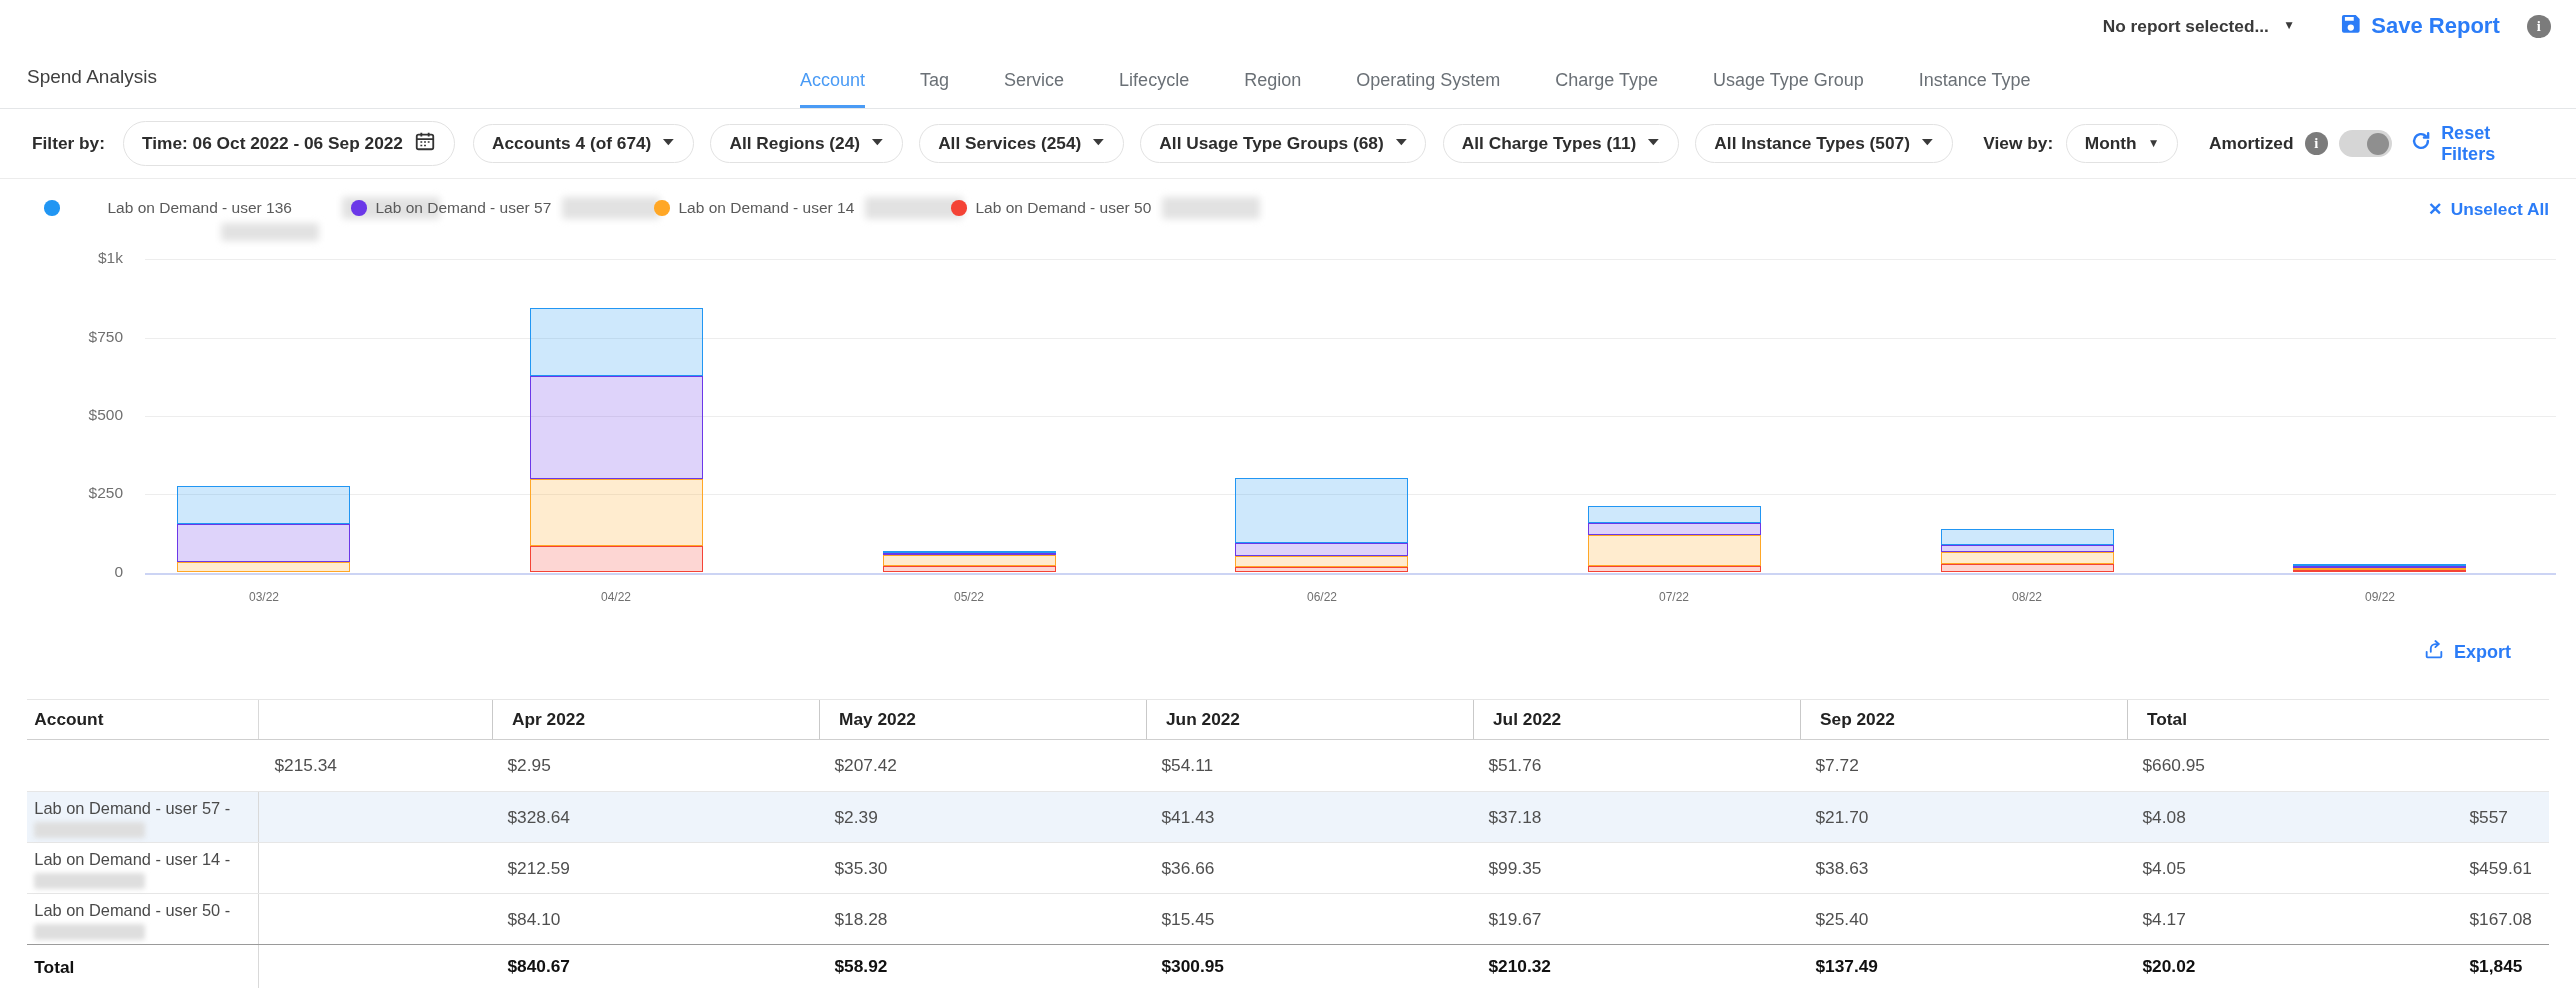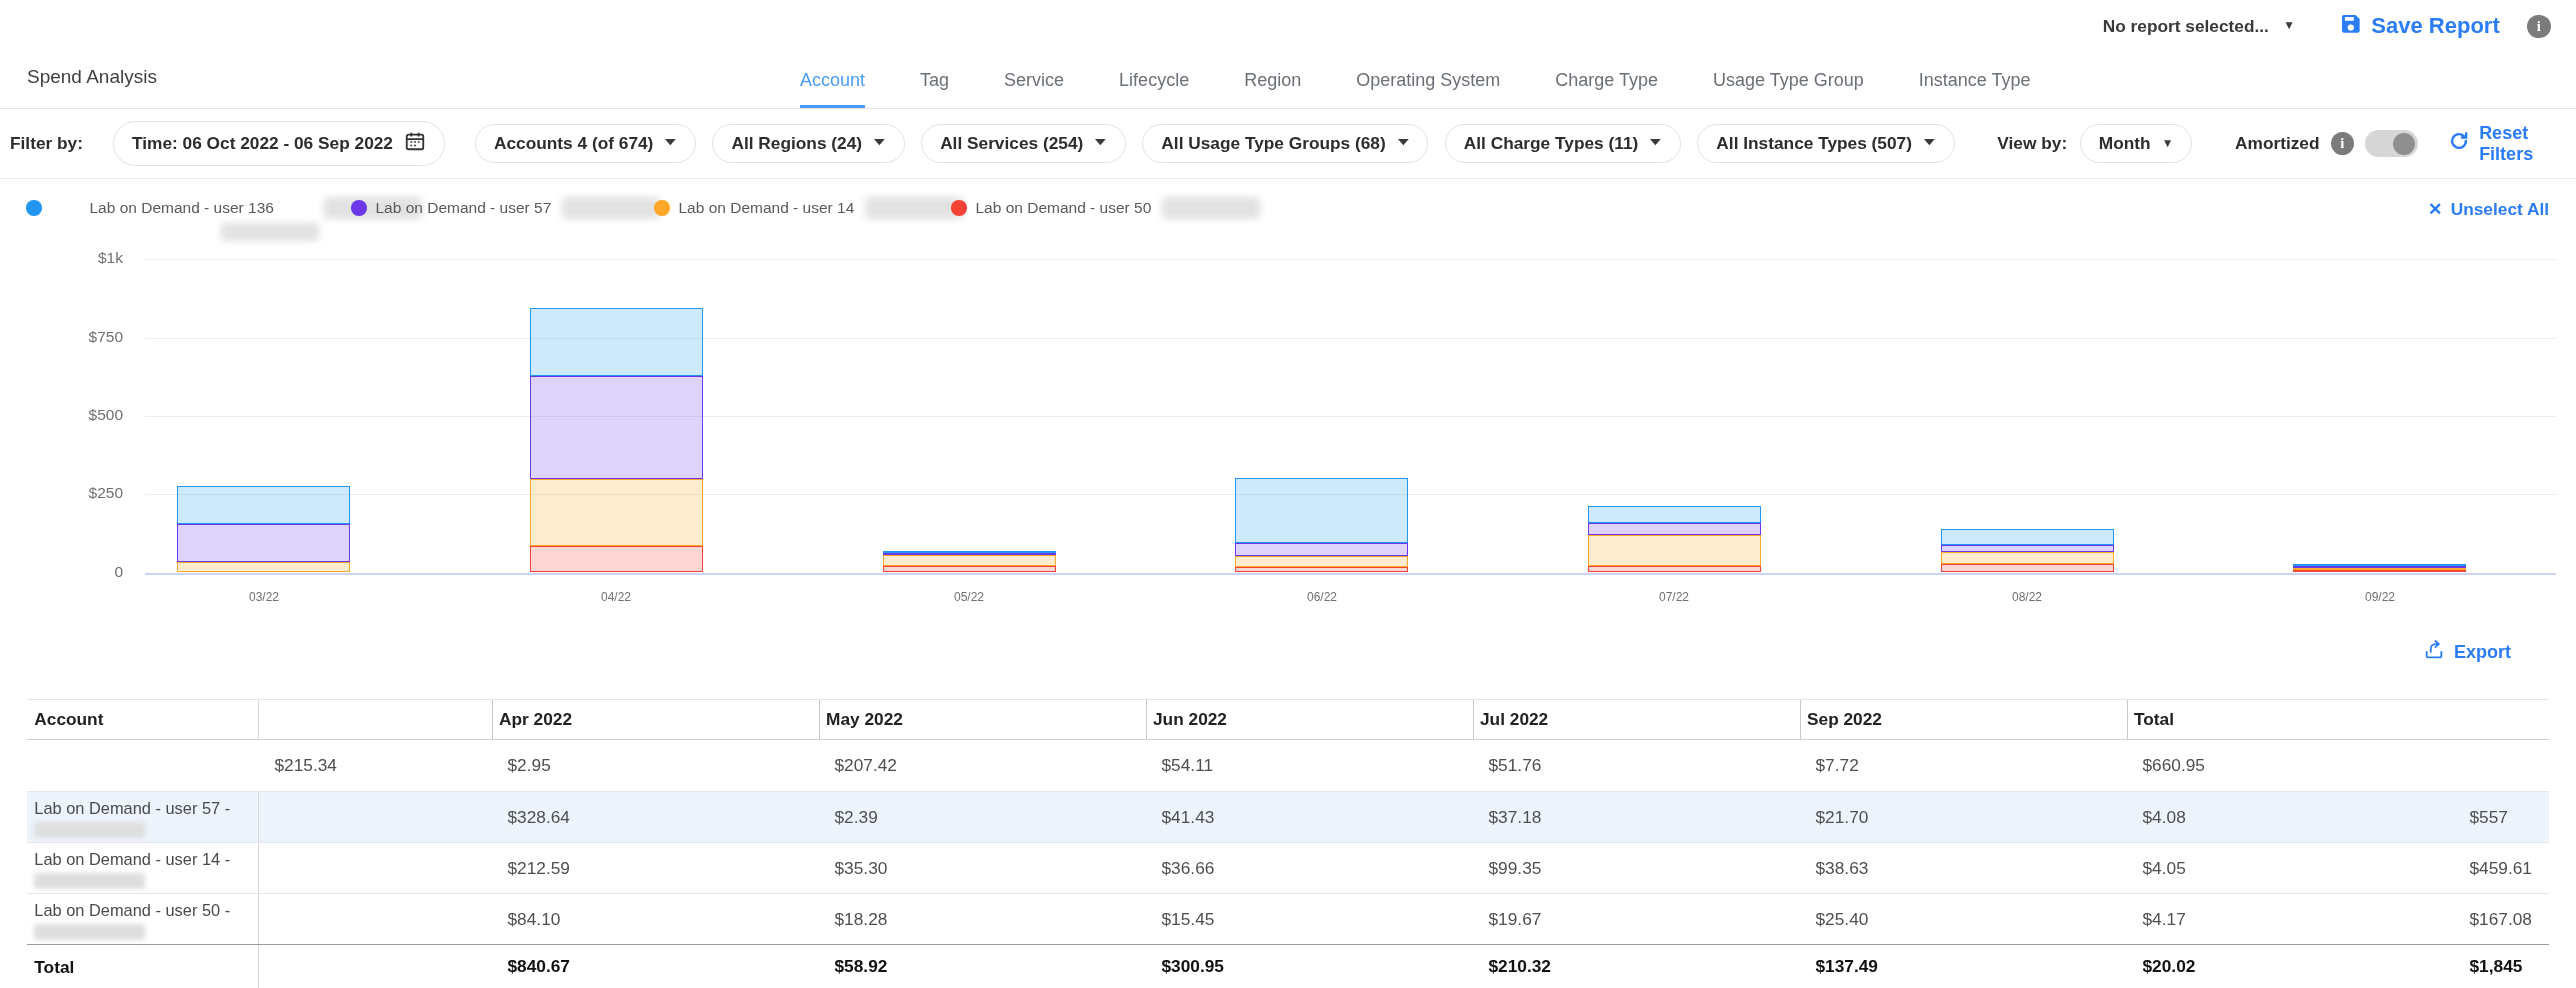--- a/index.html
+++ b/index.html
@@ -16,21 +16,21 @@
   .info-icon { width: 23.6px; height: 23.6px; border-radius: 50%; background: #7b7b7b; color: #fff; font-weight: 700; font-size: 14.5px;
     display: inline-flex; align-items: center; justify-content: center; font-family: "Liberation Serif", serif; flex: none; }
   .top-bar .info-icon { margin-left: 14.5px; }
   
   .title-row { position: relative; height: 69px; border-bottom: 0.9px solid #e4e6e8; padding-left: 8px; }
   .page-title { position: absolute; left: 27px; bottom: 20px; font-size: 19px; color: #3f3f3f; }
   .tabs { position: absolute; left: 800px; bottom: 0; display: flex; gap: 55px; }
   .tab { font-size: 18px; color: #6a7076; padding-bottom: 13.6px; border-bottom: 3.6px solid transparent; cursor: pointer; white-space: nowrap; }
   .tab.active { color: #4a9bf5; border-bottom-color: #4a9bf5; }
   
-  .filter-row { height: 70px; display: flex; align-items: center; padding: 0 10px; gap: 30px; border-bottom: 0.9px solid #ececec; }
+  .filter-row { height: 70px; display: flex; align-items: center; padding: 0 32px; gap: 18px; border-bottom: 0.9px solid #ececec; }
   .filter-label { font-size: 17.3px; font-weight: 700; color: #2d2d2d; white-space: nowrap; }
   .pill { display: inline-flex; align-items: center; gap: 11px; border: 1.8px solid #e2e2e2; border-radius: 908px;
     padding: 8.2px 18px; font-weight: 700; font-size: 17.3px; color: #2d2d2d; background: #fff; white-space: nowrap; cursor: pointer; }
   .pill svg { flex: none; }
   #pills { display: flex; gap: 16.4px; align-items: center; }
   .viewby-wrap { display: flex; align-items: center; gap: 12.7px; margin-left: 12.7px; }
   .amortized-wrap { display: flex; align-items: center; gap: 11px; margin-left: 12.7px; }
   .toggle { width: 53px; height: 27px; border-radius: 13.6px; background: #d6d6d6; position: relative; cursor: pointer; flex: none; }
   .toggle .knob { position: absolute; top: 2.7px; width: 22px; height: 22px; border-radius: 50%; background: #8f8f8f; }
   .toggle.on .knob { right: 2.7px; }
@@ -56,21 +56,21 @@
   .seg { width: 100%; border: 1.8px solid; }
   
   .export-row { margin-top: 3.6px; height: 45px; display: flex; align-items: center; justify-content: flex-end;
     padding-right: 65px; }
   .export-btn { display: flex; align-items: center; gap: 9px; color: #2b7cf7; font-size: 18px; font-weight: 700; cursor: pointer; }
   
   .spend-table { margin: 24.5px 27px 0; border-top: 0.9px solid #e6e6e6; border-bottom: 0.9px solid #d4d4d4; font-size: 17.3px; }
   .trow { display: grid; grid-template-columns: 232px 233px 327px 327px 327px 327px 327px 327px 1fr; align-items: stretch; }
   .thead { height: 40px; border-bottom: 0.9px solid #cfcfcf; font-weight: 700; color: #222; }
   .thead > div { display: flex; align-items: center; }
-  .hcell { border-left: 0.9px solid #c9c9c9; padding-left: 6px; text-align: right; }
+  .hcell { border-left: 0.9px solid #c9c9c9; padding-left: 19px; text-align: right; }
   .head-account { padding-left: 7.3px; }
   .acell { border-right: 0.9px solid #d9d9d9; }
   .brow { height: 51px; }
   .brow + .brow { border-top: 0.9px solid #e6e6e6; }
   .brow.hl { background: #eef4fb; }
   .account-cell { padding: 6.4px 9px 0 7.3px; color: #4a4a4a; font-size: 16.4px; line-height: 20px; }
   .account-cell .redact { width: 111px; height: 16.4px; margin-top: 3.6px; filter: blur(2.7px); background: #dedede; }
   .vcell { display: flex; align-items: center; padding-left: 15.5px; color: #4f4f4f; }
   .trow-total { height: 44px; border-top: 1.8px solid #9a9a9a; font-weight: 700; color: #111; }
   .trow-total .account-cell { display: flex; align-items: center; padding-top: 0; font-size: 17.3px; color: #111; }
@@ -186,21 +186,21 @@
       <span>Reset Filters</span>
     </div>
   </div>
 
   <div class="legend-row">
     <div class="redact redact-line2"></div>
     <div class="unselect-all">
       <span class="x-icon">✕</span>
       <span>Unselect All</span>
     </div>
-  <div class="legend-item" style="left: 26px; gap: 48px;">
+  <div class="legend-item" style="left: 44px; gap: 48px;">
         <span class="dot" style="background: rgb(33, 150, 243);"></span>
         <span class="legend-label">Lab on Demand - user 136</span>
         <span class="redact"></span>
       </div>
       <div class="legend-item" style="left: 351px;">
         <span class="dot" style="background: rgb(107, 56, 232);"></span>
         <span class="legend-label">Lab on Demand - user 57</span>
         <span class="redact"></span>
       </div>
       <div class="legend-item" style="left: 654px; text-align: right;">

